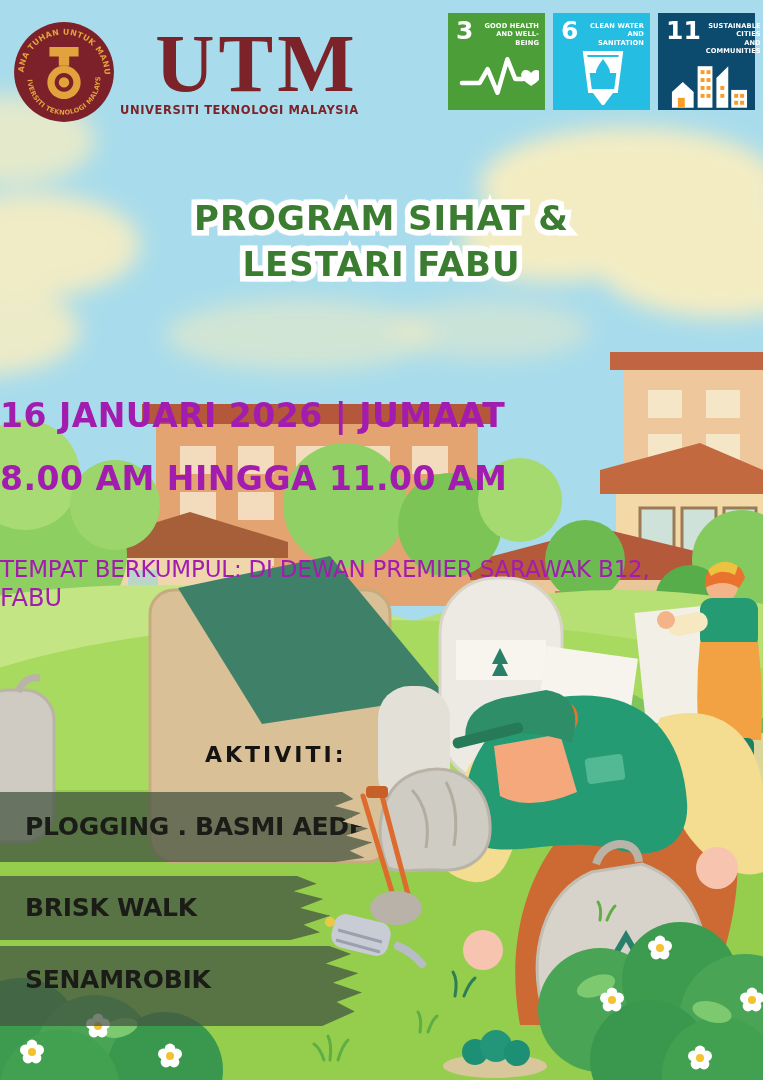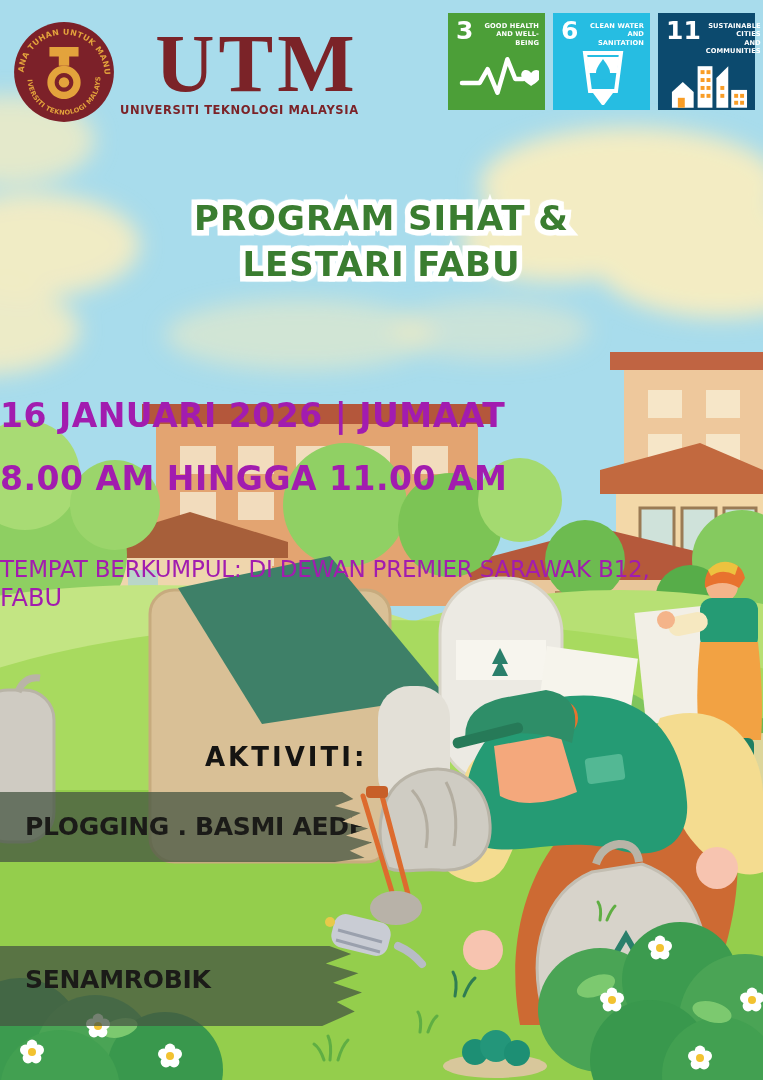--- a/index.html
+++ b/index.html
@@ -35,21 +35,21 @@
      -webkit-text-stroke:11px #ffffff;
      text-shadow:0 0 5px #fff,0 0 5px #fff,-4px -4px 2px #fff,4px -4px 2px #fff,
                  -4px 4px 2px #fff,4px 4px 2px #fff,0 5px 2px #fff,0 -5px 2px #fff,
                  5px 0 2px #fff,-5px 0 2px #fff;}
   .t-fill{position:relative;text-align:center;color:#3A7D30;}
   .date-line{top:396px;font-size:33px;font-weight:bold;letter-spacing:0.5px;}
   .time-line{top:459px;font-size:33px;font-weight:bold;letter-spacing:0.5px;}
   .venue1{top:556px;font-size:23px;font-weight:normal;letter-spacing:-0.2px;}
   .venue2{top:584px;font-size:24px;font-weight:normal;}
   .note{top:622px;font-size:22px;font-weight:bold;letter-spacing:-0.2px;}
-  .aktiviti{position:absolute;left:205px;top:742px;font-size:26px;font-weight:bold;
+  .aktiviti{position:absolute;left:205px;top:742px;font-size:22px;font-weight:bold;
             letter-spacing:3px;color:#151412;z-index:4;}
 
   
   .band{position:absolute;left:0;background:rgba(70,85,65,0.75);z-index:2;
         color:#1b1b18;font-weight:bold;white-space:nowrap;}
   .band-text{padding-left:25px;font-size:25px;letter-spacing:-0.3px;}
   .band1{top:792px;width:372px;height:70px;
      clip-path:polygon(0 0,92% 0,95% 10%,90% 20%,97% 30%,92% 42%,99% 52%,93% 62%,100% 72%,94% 84%,98% 94%,90% 100%,0 100%);}
   .band1 .band-text{line-height:70px;}
   .band2{top:876px;width:330px;height:64px;
@@ -362,20 +362,23 @@
 
   <div class="txt date-line">16 JANUARI 2026 | JUMAAT</div>
   <div class="txt time-line">8.00 AM HINGGA 11.00 AM</div>
   <div class="txt venue1">TEMPAT BERKUMPUL: DI DEWAN PREMIER SARAWAK B12,</div>
   <div class="txt venue2">FABU</div>
   <div class="aktiviti">AKTIVITI:</div>
 
   <div class="band band1">
     <div class="band-text">PLOGGING . BASMI AEDES</div>
   </div>
+  <div class="band band2">
+    <div class="band-text">BRISK WALK</div>
+  </div>
   <div class="band band3">
     <div class="band-text">SENAMROBIK</div>
   </div>
 
   <svg class="fg-svg" width="763" height="1080" viewBox="0 0 763 1080">
     <g>
       <path d="M388,868 C372,830 380,784 418,772 C458,760 488,786 490,824 C492,856 470,872 440,870 C420,868 402,874 388,868 Z" fill="#cfccc3" stroke="#b9b4a7" stroke-width="3"></path>
       <path d="M412,790 q20,22 14,58 M446,782 q14,26 8,64" stroke="#b3ada0" stroke-width="3" fill="none"></path>
     </g>
     <g>

